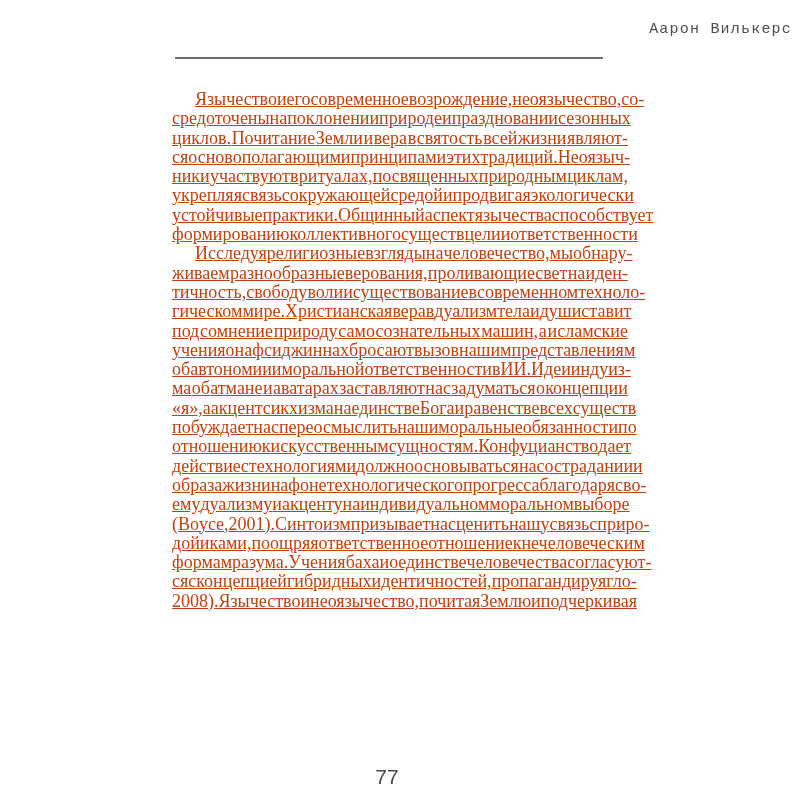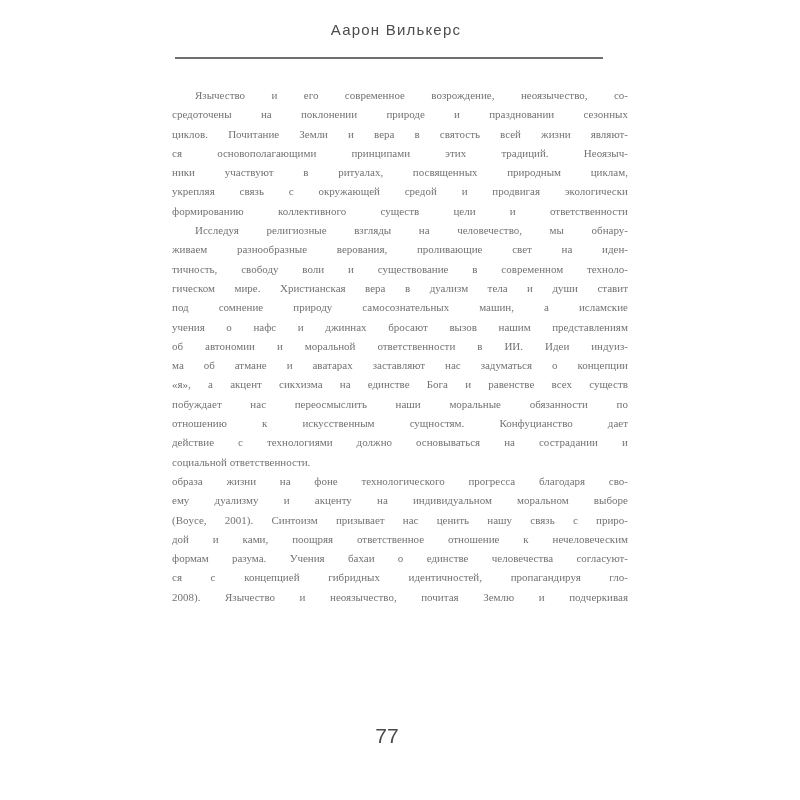--- a/index.html
+++ b/index.html
@@ -9,47 +9,48 @@
     position: relative;
     overflow: hidden;
     font-family: "Liberation Serif", serif;
   }
   .page {
     position: absolute; inset: 0;
     background: #ffffff;
   }
   .running-header {
     position: absolute; top: 21px; left: 0; width: 792px;
-    text-align: center;
-    font-family: Liberation Sans, sans-serif;
+    text-align: right;
+    font-family: Liberation Mono, monospace;
     font-size: 15px;
     font-weight: 400;
     letter-spacing: 1.2px;
     color: #4d4d4d;
   }
   .header-rule {
     position: absolute; top: 57px; left: 175px;
     width: 428px; height: 2px;
     background: #6e6e6e;
   }
   .text-block {
     position: absolute; top: 89px; left: 172px; width: 456px;
-    color: #737373;
-    font-size: 11px;
+    color: #c2410c;
+    font-size: 18px;
+    text-decoration: underline;
   }
   .line {
     height: 19.3px;
     display: flex;
     justify-content: space-between;
     align-items: baseline;
   }
   .line.indent { padding-left: 23px; }
   .line.plain { display: block; }
   .page-number {
-    position: absolute; top: 724px; left: 0; width: 774px;
+    position: absolute; top: 765px; left: 0; width: 774px;
     text-align: center;
     font-family: "Liberation Sans", sans-serif;
     font-size: 21px;
     font-weight: 400;
     color: #4a4a4a;
   }
 </style>
 </head>
 <body>
 
@@ -108,20 +109,28 @@
         <span>укрепляя</span>
         <span>связь</span>
         <span>с</span>
         <span>окружающей</span>
         <span>средой</span>
         <span>и</span>
         <span>продвигая</span>
         <span>экологически</span>
       </div>
       <div class="line">
+        <span>устойчивые</span>
+        <span>практики.</span>
+        <span>Общинный</span>
+        <span>аспект</span>
+        <span>язычества</span>
+        <span>способствует</span>
+      </div>
+      <div class="line">
         <span>формированию</span>
         <span>коллективного</span>
         <span>существ</span>
         <span>цели</span>
         <span>и</span>
         <span>ответственности</span>
       </div>
       <div class="line indent">
         <span>Исследуя</span>
         <span>религиозные</span>
@@ -238,21 +247,20 @@
       <div class="line">
         <span>действие</span>
         <span>с</span>
         <span>технологиями</span>
         <span>должно</span>
         <span>основываться</span>
         <span>на</span>
         <span>сострадании</span>
         <span>и</span>
       </div>
-      <div class="line plain">социальной ответственности.</div>
       <div class="line">
         <span>образа</span>
         <span>жизни</span>
         <span>на</span>
         <span>фоне</span>
         <span>технологического</span>
         <span>прогресса</span>
         <span>благодаря</span>
         <span>сво-</span>
       </div>

